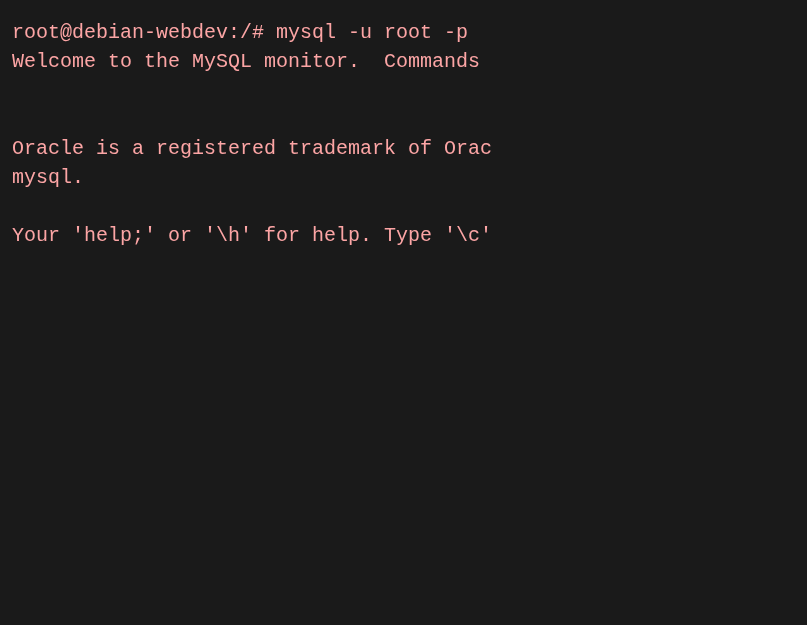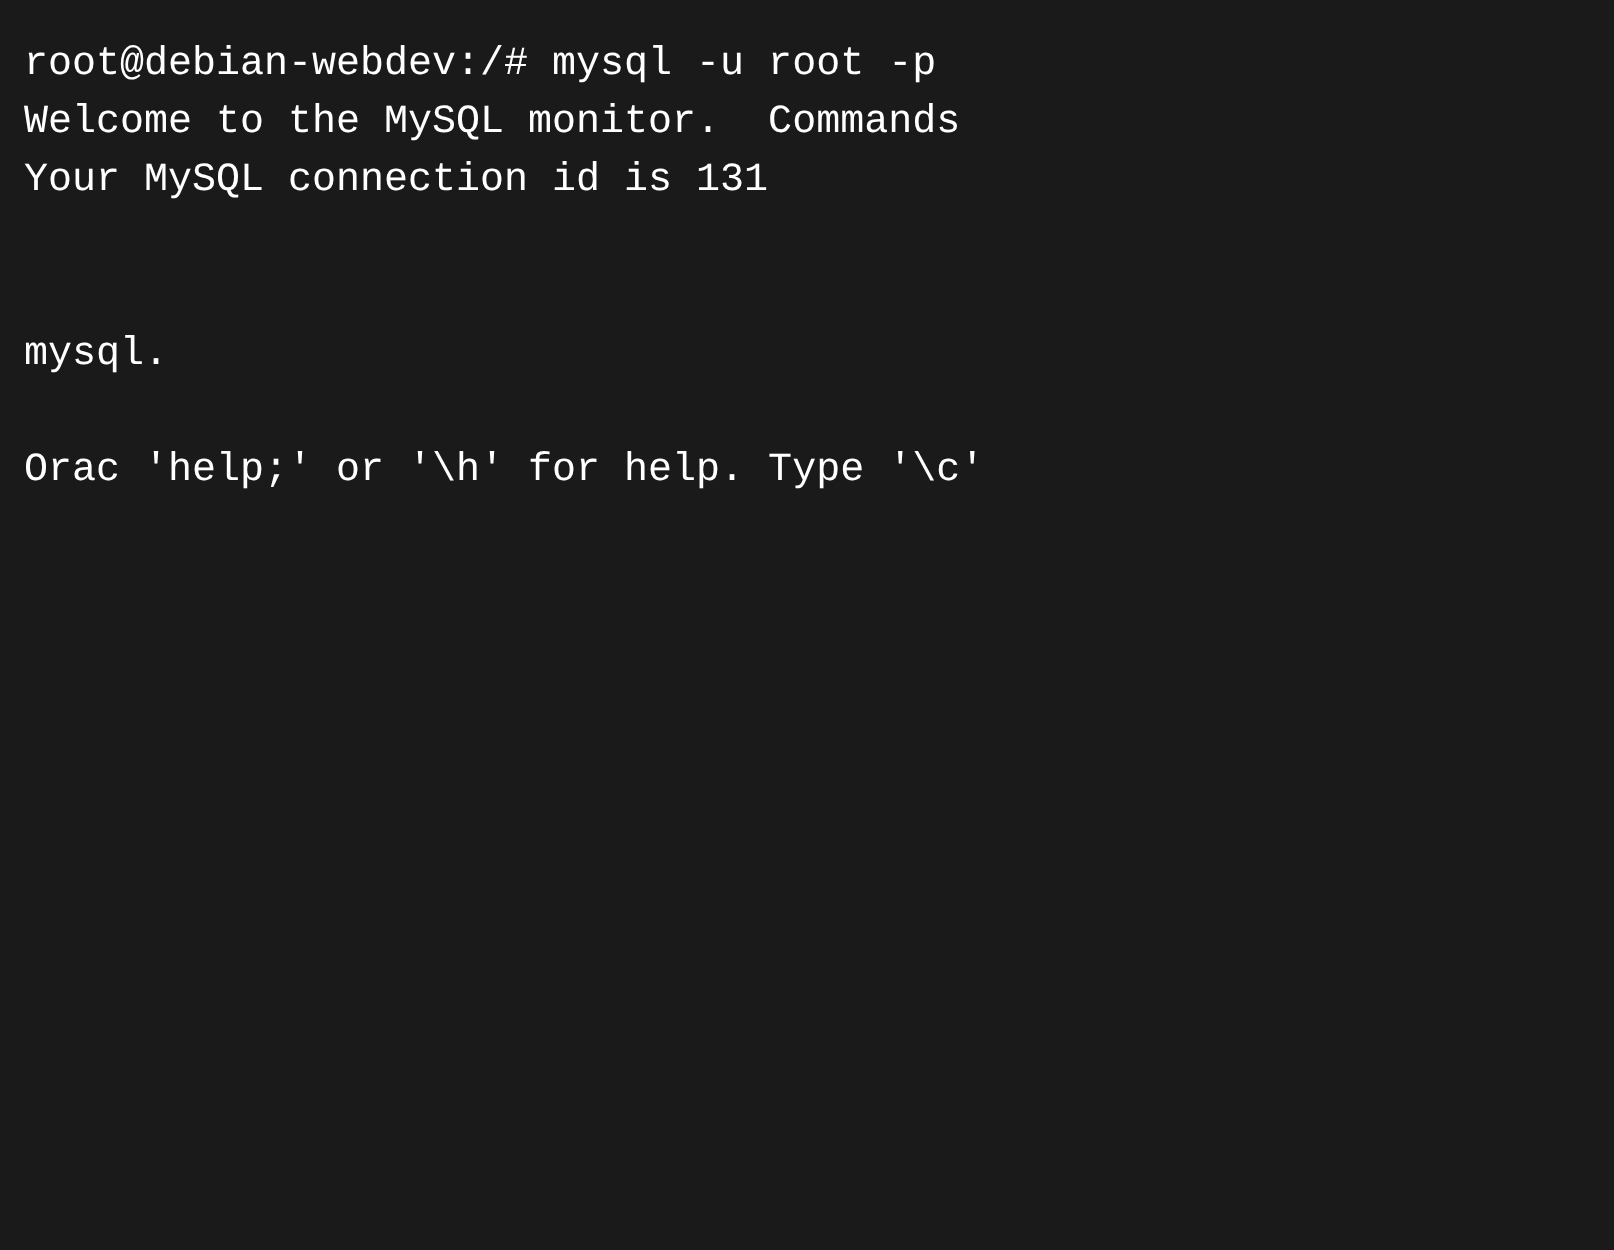--- a/index.html
+++ b/index.html
@@ -17,21 +17,21 @@
       align-items: stretch;
     }
 
     .terminal {
       background-color: #1a1a1a;
       width: 807px;
       height: 625px;
       padding: 18px 12px;
       font-family: 'Courier New', Courier, monospace;
       font-size: 20px;
-      color: #ffffff;
+      color: #fca5a5;
       line-height: 1.45;
       overflow: hidden;
     }
 
     .terminal-line {
       white-space: pre;
       display: block;
     }
 
     .blank-line {
@@ -43,20 +43,20 @@
       white-space: pre;
       display: block;
     }
   </style>
 </head>
 <body>
 
 <div class="terminal">
   <span class="terminal-line">root@debian-webdev:/# mysql -u root -p</span>
   <span class="terminal-line">Welcome to the MySQL monitor.  Commands</span>
-  <span class="terminal-line">Your MySQL connection id is 131</span>
   <span class="blank-line"></span>
   <span class="blank-line"></span>
+  <span class="terminal-line">Oracle is a registered trademark of Orac</span>
   <span class="terminal-line">mysql.</span>
   <span class="blank-line"></span>
-  <span class="terminal-line">Orac 'help;' or '\h' for help. Type '\c'</span>
+  <span class="terminal-line">Your 'help;' or '\h' for help. Type '\c'</span>
   <span class="blank-line"></span>
 </div>
 
 </body></html>

